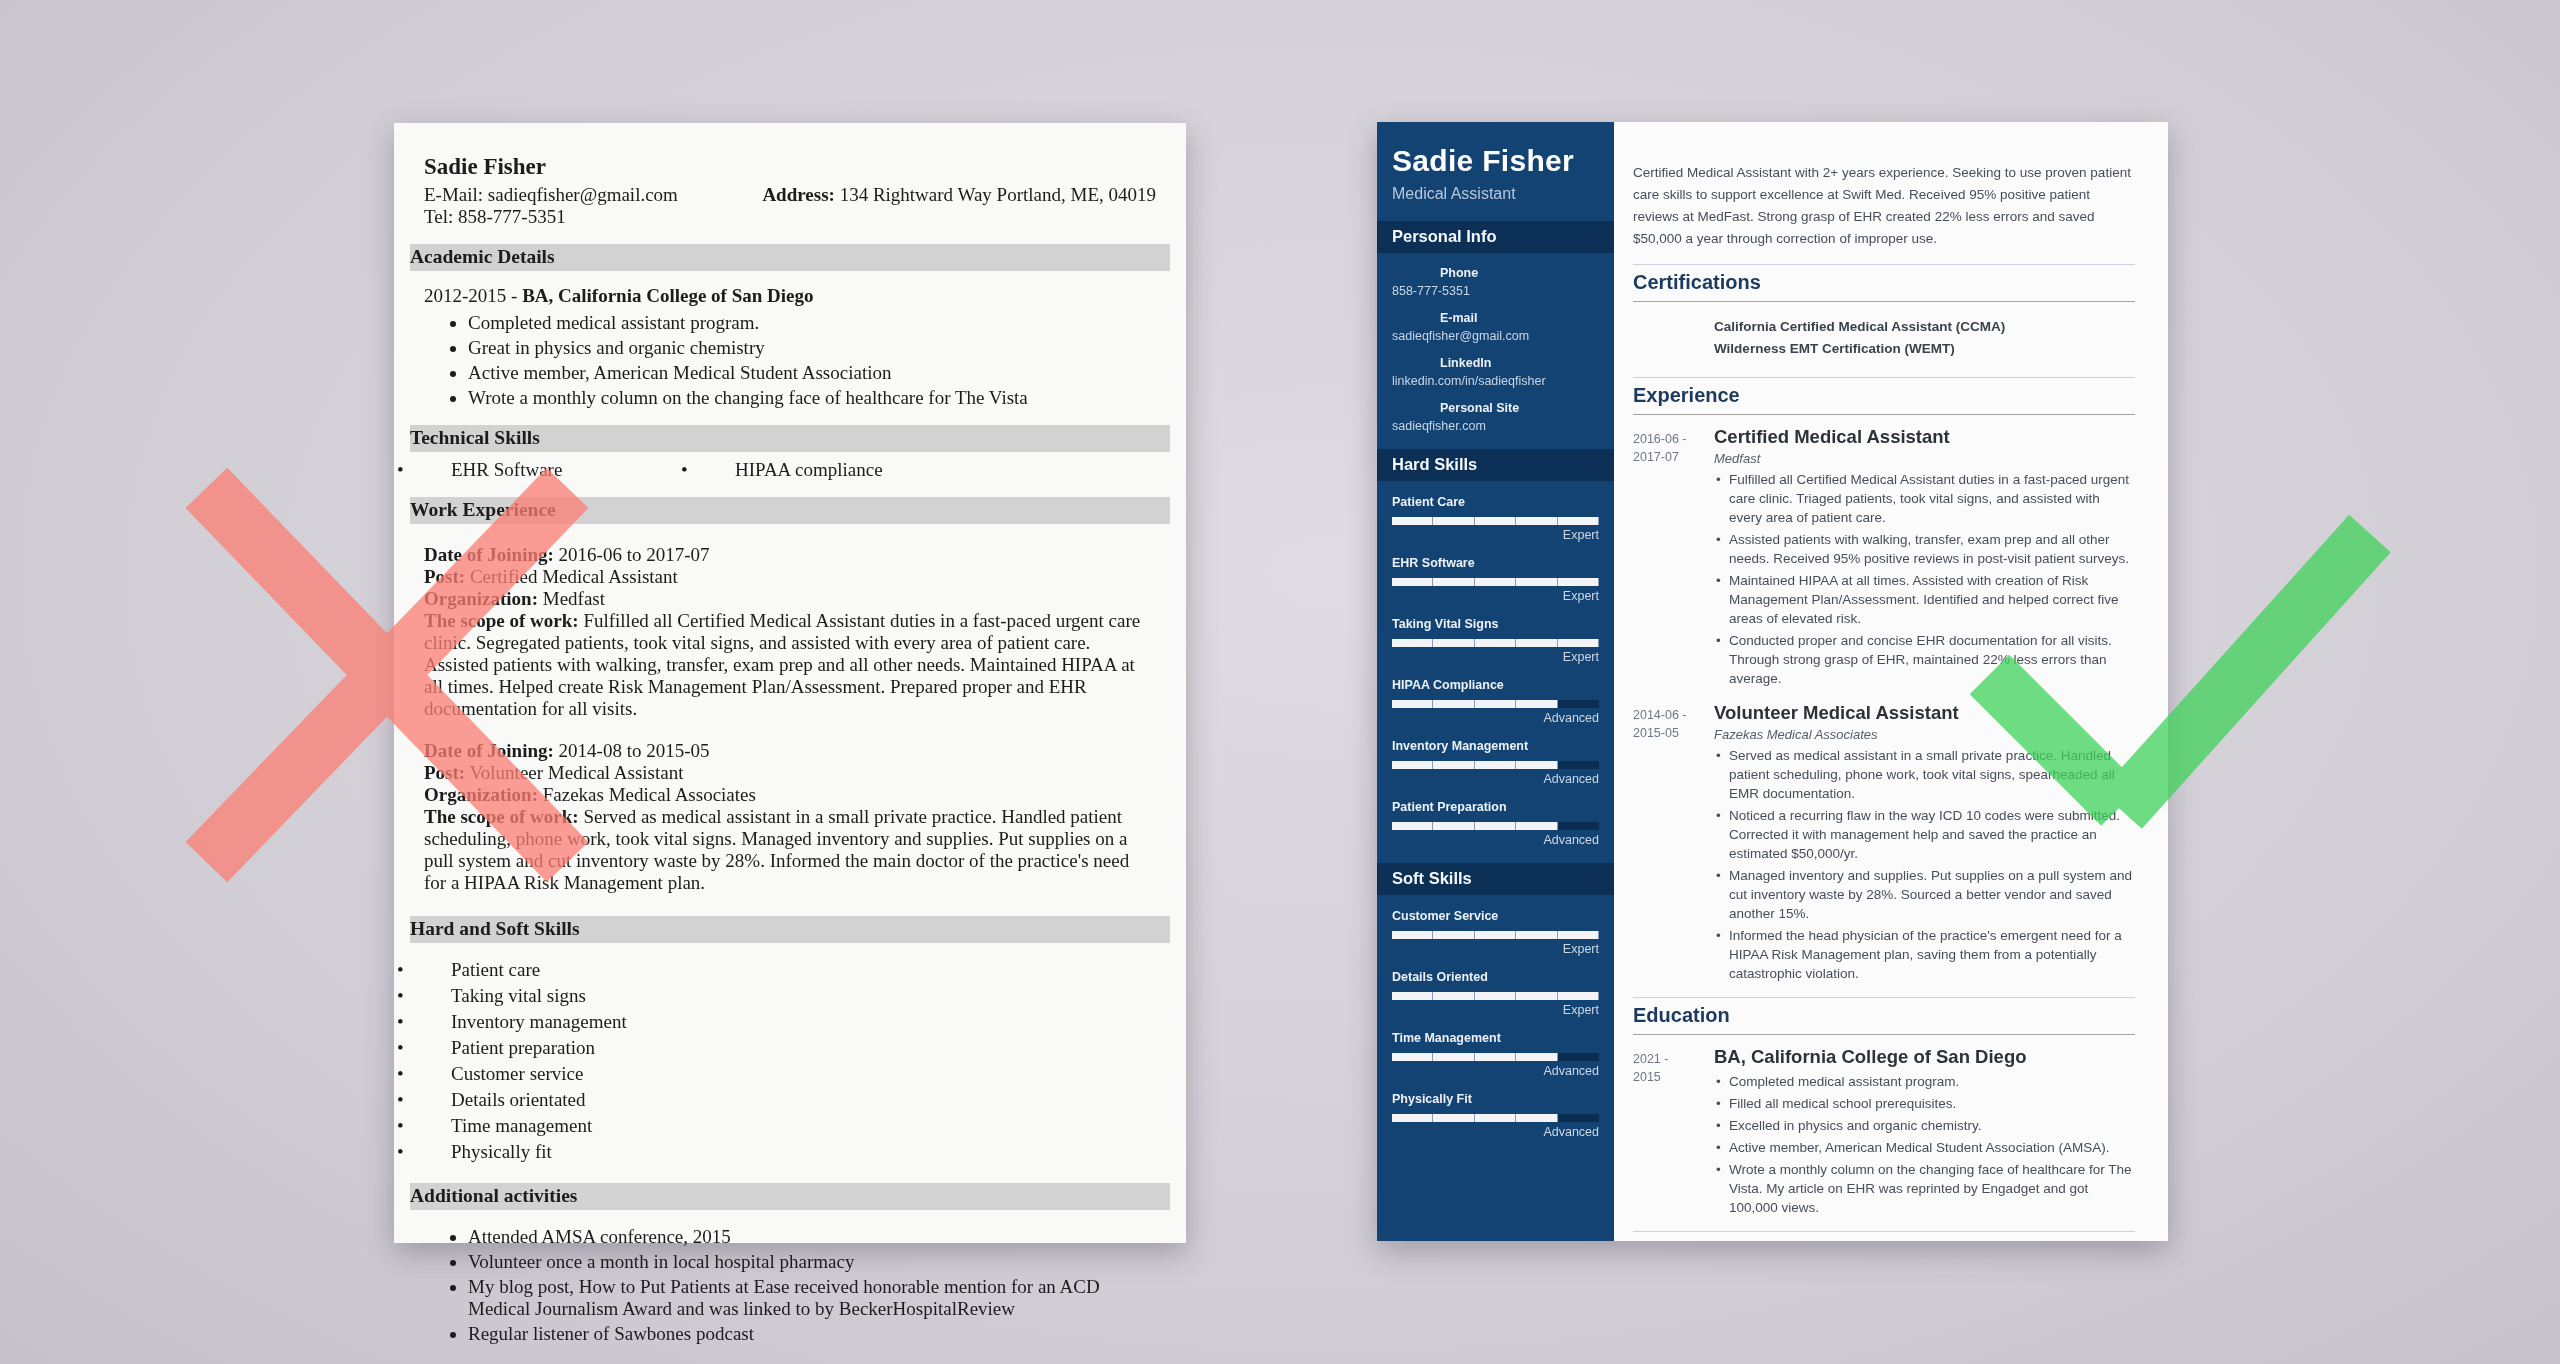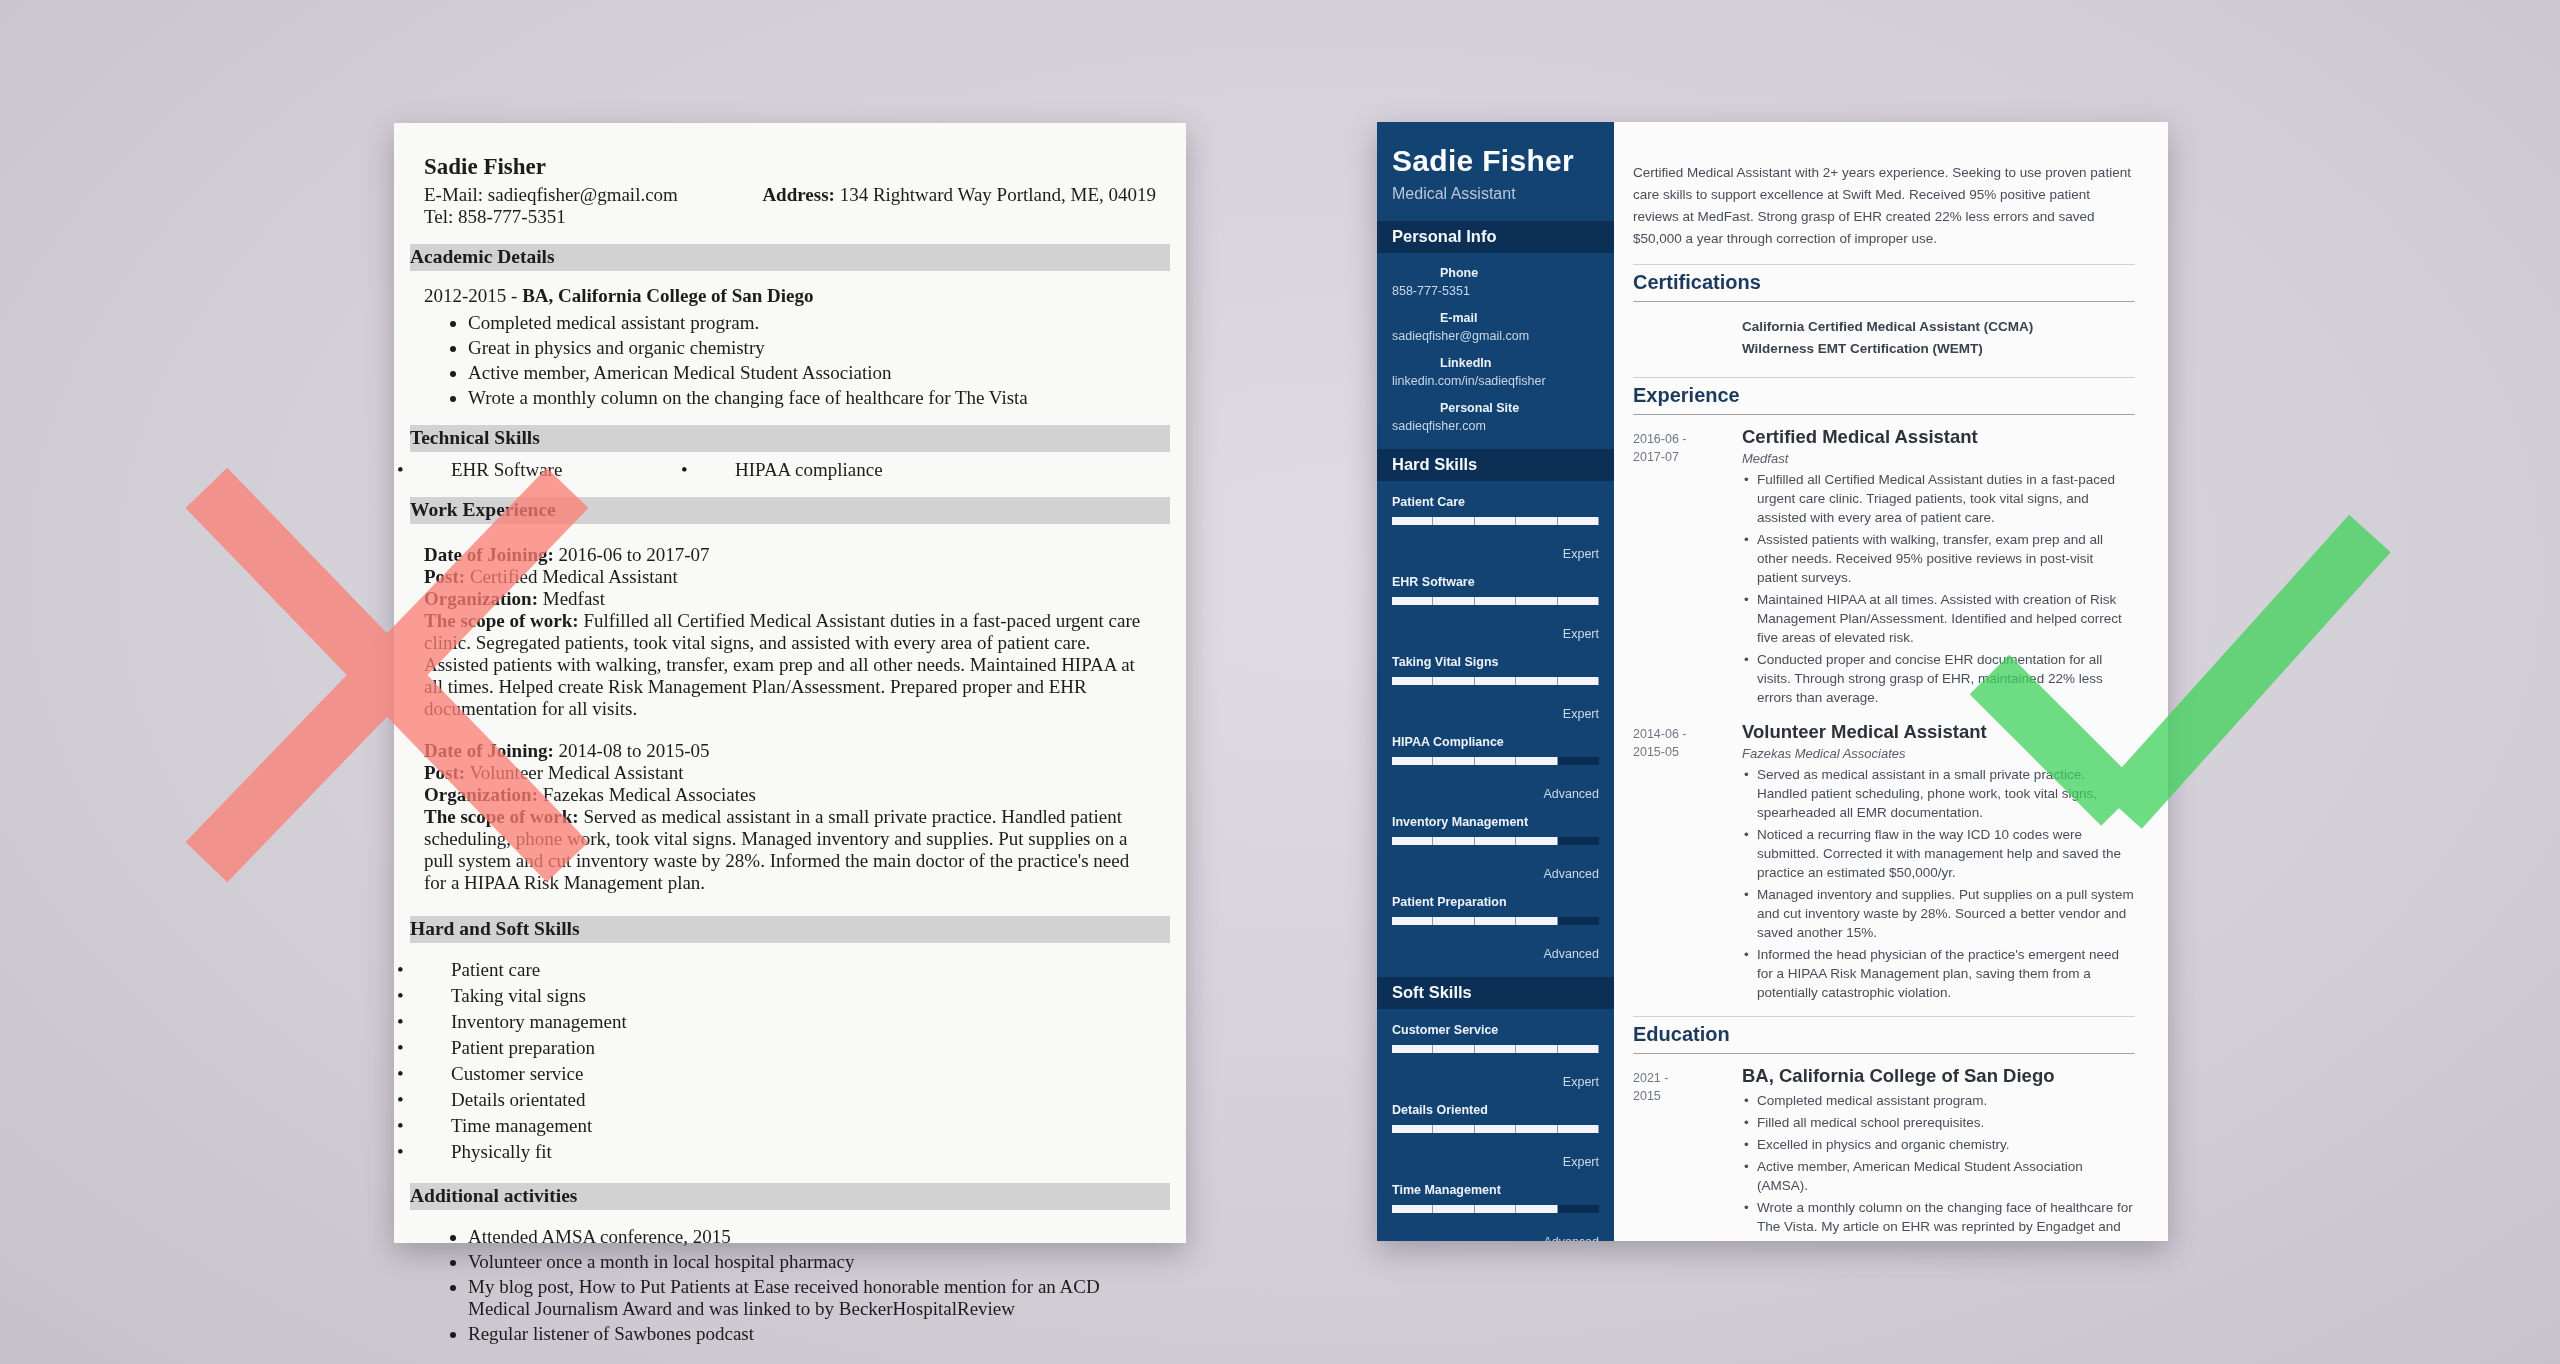--- a/index.html
+++ b/index.html
@@ -54,30 +54,30 @@
   .info-label { font-weight: 700; font-size: 12.5px; color: #edf2f8; margin-top: 13px; padding-left: 48px; }
   .info-value { font-size: 12.5px; color: #c9d6e5; margin-top: 4px; }
   .skill { margin-top: 14px; }
   .skill-name { font-weight: 700; font-size: 12.5px; color: #edf2f8; }
   .skill-bar { height: 8px; background: #0b2d52; margin-top: 8px; position: relative; }
   .skill-fill { height: 100%; background: #f2f4f7; }
   .skill-bar::after {
     content: ""; position: absolute; inset: 0;
     background: repeating-linear-gradient(to right, transparent 0 calc(20% - 1px), rgba(12,47,85,.45) calc(20% - 1px) 20%);
   }
-  .skill-level { text-align: right; font-size: 12.5px; color: #ccd8e6; margin-top: 22px; }
+  .skill-level { text-align: right; font-size: 12.5px; color: #ccd8e6; margin-top: 3px; }
 
   .main { flex: 1; padding: 40px 33px 0 19px; color: #474e58; }
   .summary { font-size: 13.5px; line-height: 22px; }
   .rc-h {
     font-size: 20px; font-weight: 700; color: #1c3a5e;
     border-top: 1px solid #ccd1d7; border-bottom: 1px solid #a3a3a3;
     padding: 6px 0 7px; margin: 14px 0 10px;
   }
-  .row { display: flex; gap: 28px; }
+  .row { display: flex; }
   .dcol { width: 81px; flex: none; font-size: 12.5px; color: #6e7884; line-height: 18px; padding-top: 5px; }
   .ccol { flex: 1; }
   .jtitle { font-size: 18.5px; font-weight: 700; color: #2c3239; line-height: 24px; }
   .jcompany { font-style: italic; font-size: 13px; color: #555d67; margin: 2px 0 4px; }
   ul.rb { list-style: none; }
   ul.rb li { position: relative; padding-left: 15px; font-size: 13.5px; line-height: 19px; margin-top: 3px; }
   ul.rb li::before { content: "\2022"; position: absolute; left: 2px; }
   .cert-item { font-size: 13.5px; font-weight: 700; color: #3a424b; margin: 7px 0; }
   .jobgap { margin-top: 13px; }
 

